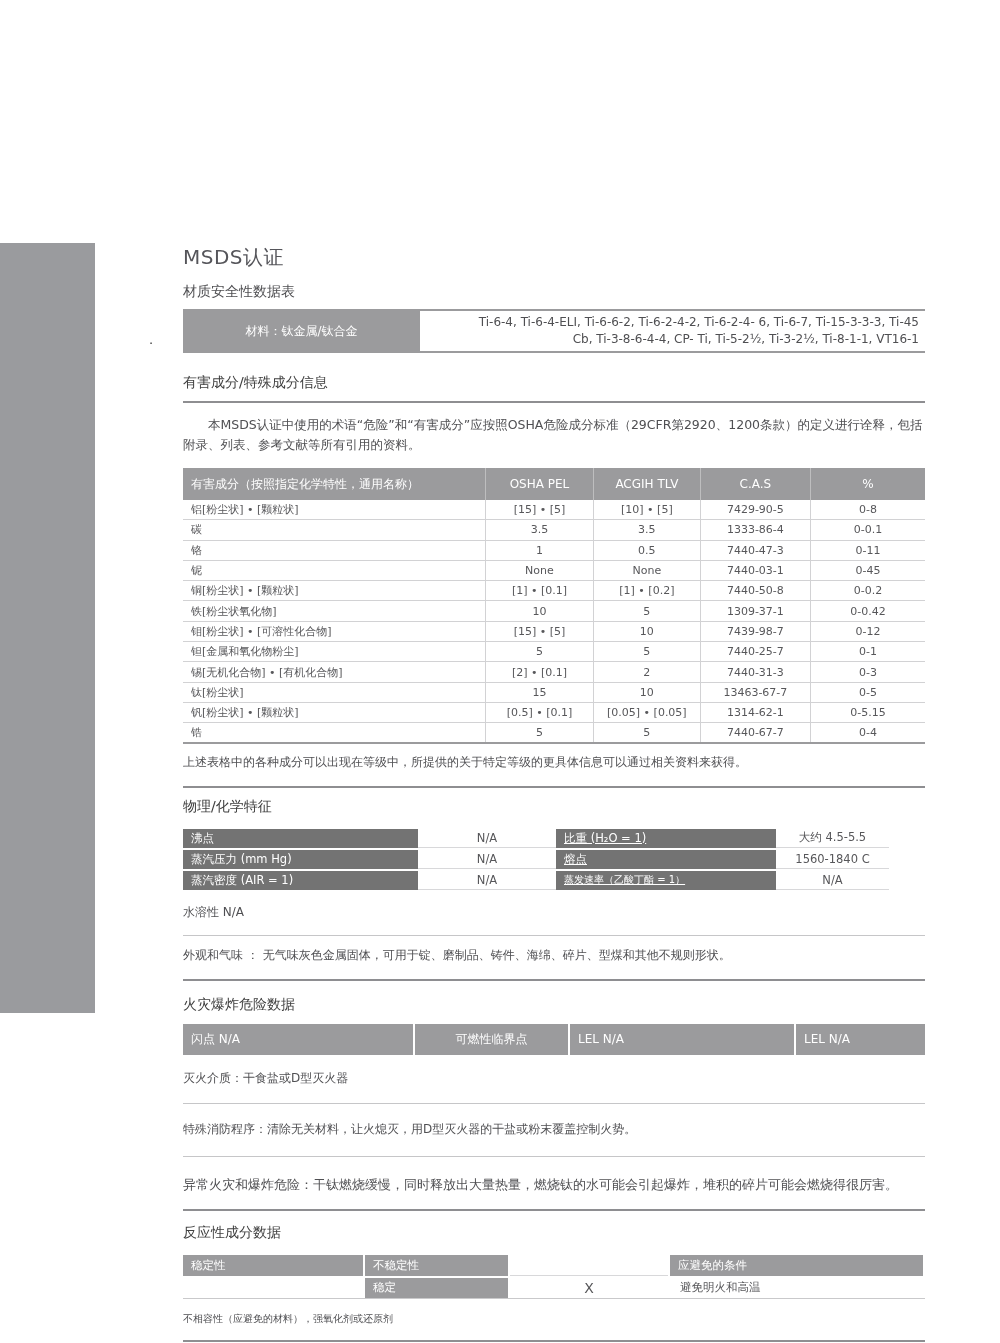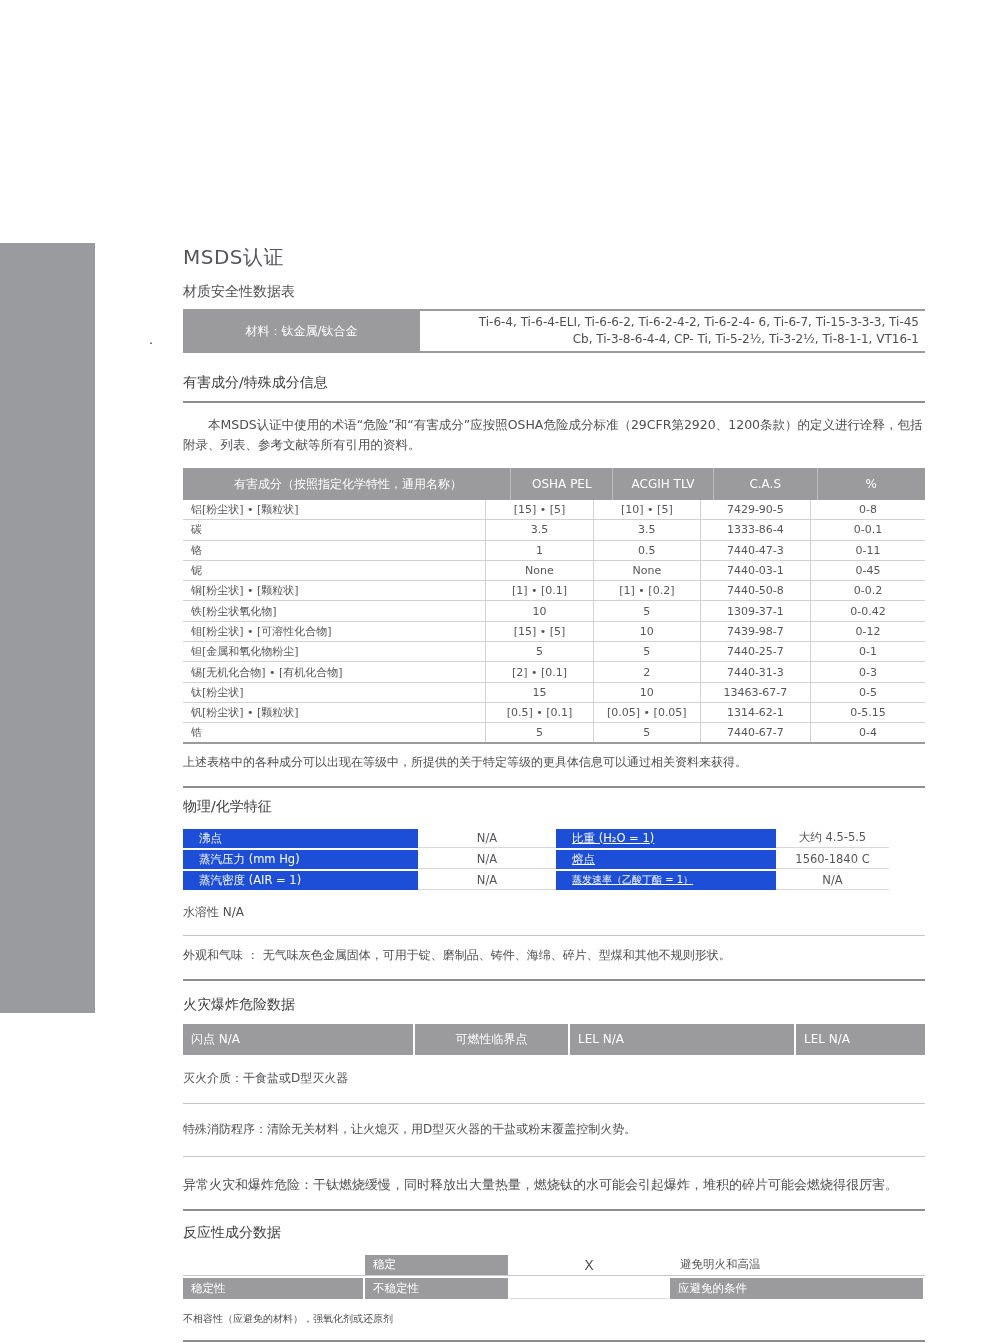--- a/index.html
+++ b/index.html
@@ -20,38 +20,38 @@
 
   
   .mat-table { margin-top:8px; display:flex; border-top:2px solid #9b9b9d; border-bottom:2px solid #9b9b9d; min-height:41px; }
   .mat-label { width:237px; background:#9b9b9d; color:#ffffff; font-size:12px; display:flex; align-items:center; justify-content:center; }
   .mat-alloys { width:505px; font-size:12px; line-height:17px; display:flex; flex-direction:column; align-items:flex-end; justify-content:center; padding:3px 6px; }
 
   .intro { margin-top:12px; font-size:12.5px; line-height:1.6; text-indent:2em; }
 
   
   .h-table { margin-top:13px; }
-  .h-head { display:flex; background:#9b9b9d; color:#ffffff; height:32px; align-items:center; font-size:12px;padding-left:43px; }
+  .h-head { display:flex; background:#9b9b9d; color:#ffffff; height:32px; align-items:center; font-size:12px; }
   .h-head > div { display:flex; align-items:center; justify-content:center; height:100%; }
   .h-head > div:not(:first-child) { border-left:1px solid rgba(255,255,255,0.35); }
   .hrow { display:flex; height:20.3px; align-items:center; font-size:11px; border-bottom:1px solid #d2d2d4; color:#57575a; }
   .hrow:last-child { border-bottom:2px solid #9b9b9d; }
   .hrow > div { display:flex; align-items:center; justify-content:center; height:100%; }
   .hrow > div:not(:first-child) { border-left:1px solid #d2d2d4; }
   .c1 { width:40.7%; justify-content:flex-start !important; padding-left:8px; text-align:left; }
   .c2 { width:14.55%; } .c3 { width:14.4%; } .c4 { width:14.85%; } .c5 { width:15.5%; }
   .h-head .c1 { justify-content:flex-start; }
 
   .footnote { margin-top:10px; font-size:12px; }
 
   
   .p-table { margin-top:13px; }
   .p-row { display:flex; height:19px; margin-bottom:2px; font-size:11.5px; }
   .p-row > div { display:flex; align-items:center; }
-  .p-l { background:#1d4ed8; color:#ffffff; padding-left:16px; }
+  .p-l { background:#737373; color:#ffffff; padding-left:8px; }
   .p-v { justify-content:center; border-bottom:1px solid #d8d8da; color:#57575a; }
   .p-l1 { width:235px; } .p-v1 { width:138px; } .p-l2 { width:220px;text-decoration:underline; } .p-v2 { width:113px; }
   .p-small { font-size:10px; }
 
   .plain-line { font-size:12px; }
 
   
   .f-table { margin-top:10px; display:flex; height:31px; font-size:12px; color:#ffffff; }
   .f-table > div { background:#9b9b9d; display:flex; align-items:center; margin-right:2px; padding-left:8px; }
   .f-table > div:last-child { margin-right:0; }
@@ -233,30 +233,30 @@
   <div class="plain-line" style="margin-top:15px;">灭火介质：干食盐或D型灭火器</div>
   <hr class="rule-light" style="margin-top:16px;">
   <div class="plain-line" style="margin-top:17px;">特殊消防程序：清除无关材料，让火熄灭，用D型灭火器的干盐或粉末覆盖控制火势。</div>
   <hr class="rule-light" style="margin-top:18px;">
   <div class="plain-line" style="margin-top:19px; font-size:13px;">异常火灾和爆炸危险：干钛燃烧缓慢，同时释放出大量热量，燃烧钛的水可能会引起爆炸，堆积的碎片可能会燃烧得很厉害。</div>
   <hr class="rule-dark" style="margin-top:15px;">
 
   <div class="section-h" style="margin-top:13px;">反应性成分数据</div>
 
   <div class="r-table">
+    <div class="r-row">
+      <div class="r-g r-c1">稳定性</div>
+      <div class="r-g r-c2">不稳定性</div>
+      <div class="r-w r-c3 r-empty-top"></div>
+      <div class="r-g r-c4">应避免的条件</div>
+    </div>
     <div class="r-row r-row2">
       <div class="r-w r-c1"></div>
       <div class="r-g r-c2">稳定</div>
       <div class="r-w r-c3 r-x">X</div>
       <div class="r-w r-c4 r-cond">避免明火和高温</div>
     </div>
-    <div class="r-row">
-      <div class="r-g r-c1">稳定性</div>
-      <div class="r-g r-c2">不稳定性</div>
-      <div class="r-w r-c3 r-empty-top"></div>
-      <div class="r-g r-c4">应避免的条件</div>
-    </div>
   </div>
 
   <div class="incompat">不相容性（应避免的材料），强氧化剂或还原剂</div>
   <hr class="rule-dark" style="margin-top:14px;">
 
 </div>
 
 </body></html>

